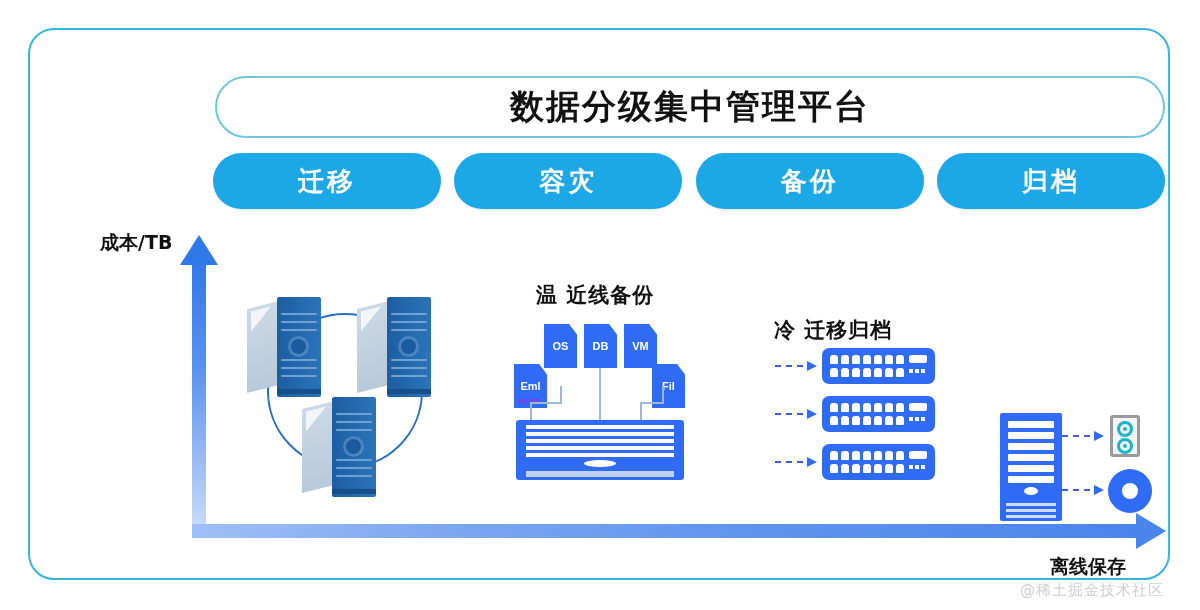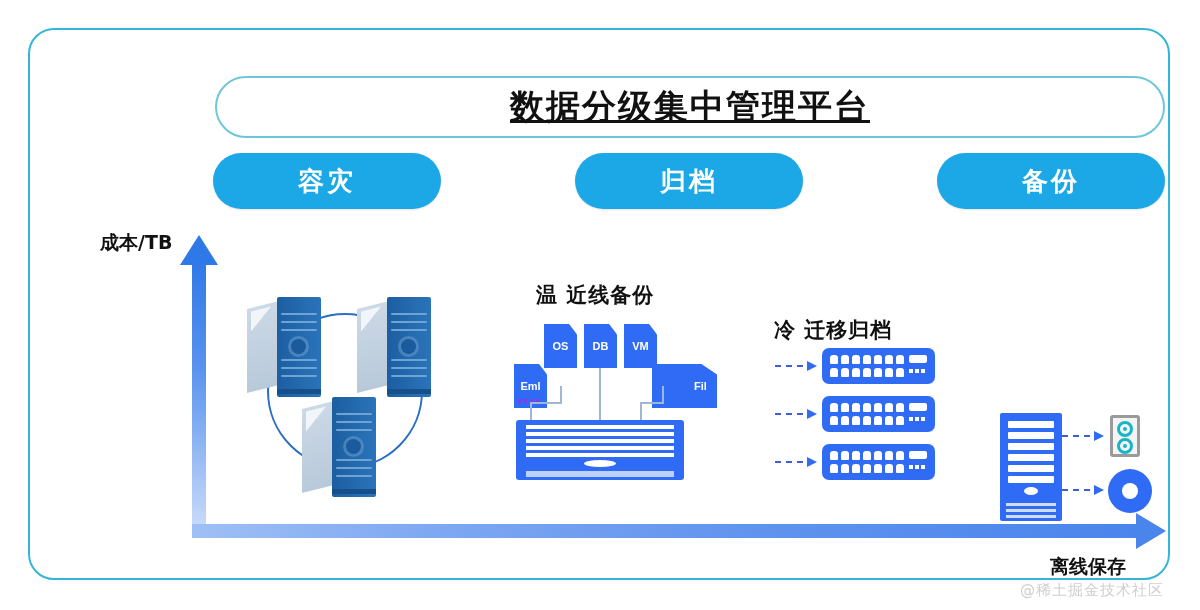--- a/index.html
+++ b/index.html
@@ -14,21 +14,20 @@
   }
   
   .title-pill{
     position:absolute;left:185px;top:46px;width:950px;height:62px;
     border:2px solid #6ec6d8;border-radius:31px;box-sizing:border-box;
     display:flex;align-items:center;justify-content:center;background:#fff;
   }
   .title-text{
     font-size:34px;font-weight:bold;color:#111;letter-spacing:2px;
     font-family:"DejaVu Sans","Liberation Sans",sans-serif;
-    text-decoration:underline;
   }
   .btn-row{position:absolute;left:183px;top:123px;width:952px;height:56px;display:flex;justify-content:space-between;}
   .pill-btn{
     width:228px;height:56px;border-radius:28px;background:#1ca8e6;
     display:flex;align-items:center;justify-content:center;
     color:#fff;font-size:26px;font-weight:bold;letter-spacing:3px;
     font-family:"DejaVu Sans","Liberation Sans",sans-serif;
     box-shadow:0 1px 2px rgba(0,0,0,.10);
   }
   
@@ -72,21 +71,21 @@
   
   .grp-warm{position:absolute;left:470px;top:278px;width:200px;height:185px;}
   .doc{position:absolute;width:33px;height:44px;background:#2f6bf5;
     color:#fff;font-size:11px;font-weight:bold;display:flex;align-items:center;justify-content:center;
     font-family:"Liberation Sans",sans-serif;
     clip-path:polygon(0 0,76% 0,100% 24%,100% 100%,0 100%);}
   .d-os{left:44px;top:16px;}
   .d-db{left:84px;top:16px;}
   .d-vm{left:124px;top:16px;}
   .d-eml{left:14px;top:56px;}
-  .d-fil{left:152px;top:56px;padding-left:32px;}
+  .d-fil{left:152px;top:56px;}
   .doc .squig{position:absolute;left:4px;bottom:5px;width:22px;height:4px;
     background:repeating-linear-gradient(to right,#7b3fe4 0 3px,transparent 3px 6px);}
   .lead{position:absolute;background:#9fb6d6;}
   .array{position:absolute;left:16px;top:112px;width:168px;height:60px;background:#2f6bf5;border-radius:3px;}
   .array .bay{position:absolute;left:10px;width:148px;height:4px;background:#fff;}
   .array .ell{position:absolute;left:68px;top:40px;width:32px;height:7px;background:#fff;border-radius:50%;}
   .array .bar{position:absolute;left:10px;top:51px;width:148px;height:6px;background:#bcd0f8;}
   
   .grp-cold{position:absolute;left:745px;top:318px;width:175px;height:145px;}
   .switch{position:absolute;left:47px;width:113px;height:36px;background:#2f6bf5;border-radius:7px;}
@@ -123,23 +122,24 @@
 </head>
 <body>
 
 <div class="card">
 
   <div class="title-pill">
     <span class="title-text">数据分级集中管理平台</span>
   </div>
 
   <div class="btn-row">
+    <div class="pill-btn">迁移</div>
     <div class="pill-btn">容灾</div>
+    <div class="pill-btn">备份</div>
     <div class="pill-btn">归档</div>
-    <div class="pill-btn">备份</div>
   </div>
 
   <div class="axis-y-head"></div>
   <div class="axis-y"></div>
   <div class="axis-x"></div>
   <div class="axis-x-head"></div>
   <div class="axis-label label-y">成本/TB</div>
   <div class="axis-label label-x">离线保存</div>
 
   <div class="sec-head h-warm">温  近线备份</div>

